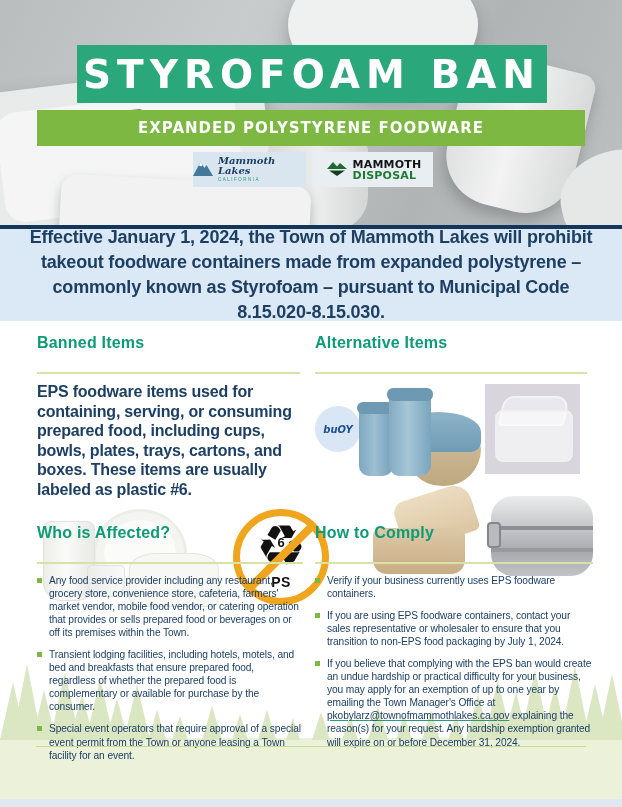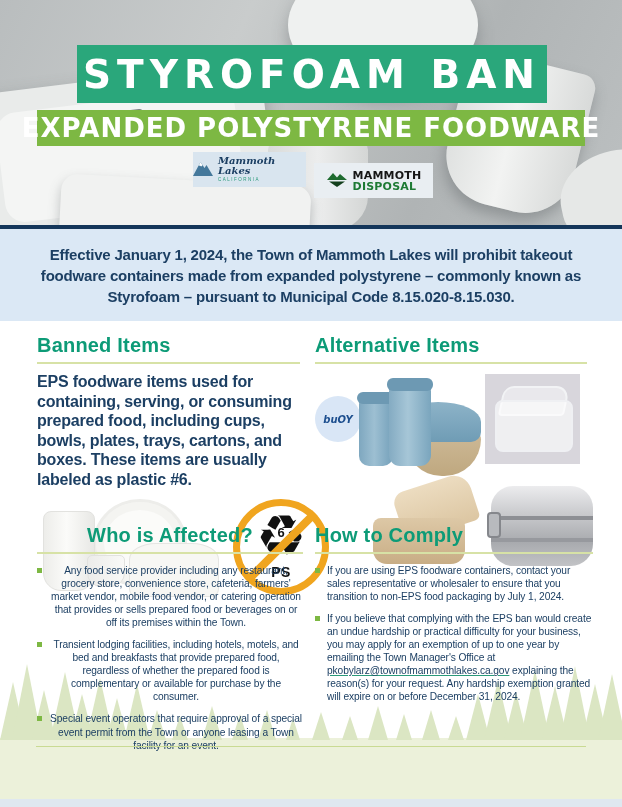--- a/index.html
+++ b/index.html
@@ -23,49 +23,49 @@
   .ph-tray2{left:60px;top:180px;width:250px;height:70px;background:#f1f2f1;border-radius:16px;transform:rotate(3deg);
             box-shadow:0 6px 12px rgba(90,95,97,.35);}
   .ph-bowl2{left:560px;top:150px;width:120px;height:90px;background:#e6e8e7;border-radius:50% 50% 40% 40%;transform:rotate(-12deg);}
 
   .hero-title-banner{position:absolute;left:77px;top:45px;width:470px;height:58px;
       display:flex;align-items:center;justify-content:center;}
   .hero-title{font-family:"DejaVu Sans", sans-serif;font-weight:bold;font-size:39px;line-height:1;
       color:#ffffff;letter-spacing:6px;white-space:nowrap;}
   .hero-sub-banner{position:absolute;left:37px;top:110px;width:548px;height:36px;
       display:flex;align-items:center;justify-content:center;}
-  .hero-sub{font-family:"DejaVu Sans", sans-serif;font-weight:bold;font-size:26px;line-height:1;
+  .hero-sub{font-family:"DejaVu Sans", sans-serif;font-weight:bold;font-size:15px;line-height:1;
       color:#ffffff;letter-spacing:1px;white-space:nowrap;}
 
   .logos{position:absolute;left:193px;top:152px;display:flex;gap:8px;}
   .logo-chip{height:35px;display:flex;align-items:center;justify-content:center;gap:5px;}
   .logo-lakes{width:113px;background:#d9e5ef;}
-  .logo-disposal{width:119px;background:#e9eef2;margin-top:11px;}
+  .logo-disposal{width:119px;background:#e9eef2;}
   .lakes-text{display:flex;flex-direction:column;line-height:1;}
   .lakes-name{font-family:"DejaVu Serif", serif;font-style:italic;font-weight:bold;font-size:10px;color:#1c3f63;}
   .lakes-region{font-size:4.5px;letter-spacing:1.5px;color:#2a9a7a;margin-top:2px;}
   .disposal-text{display:flex;flex-direction:column;line-height:1;font-family:"DejaVu Sans", sans-serif;font-weight:bold;}
   .disposal-l1{font-size:11px;color:#151515;letter-spacing:.2px;}
   .disposal-l2{font-size:11px;color:#1e7a34;letter-spacing:.2px;}
 
   
   .navy-bar{position:absolute;left:0;top:225px;width:622px;height:4px;background:#14365a;}
   .intro{position:absolute;left:0;top:229px;width:622px;height:92px;background:#dbe8f5;
          display:flex;align-items:center;justify-content:center;}
-  .intro p{margin:12px;width:565px;text-align:center;font-weight:bold;font-size:15px;line-height:1.4;
+  .intro p{margin:12px;width:565px;text-align:center;font-weight:bold;font-size:18px;line-height:1.4;
            letter-spacing:-.2px;color:#1c3f63;}
 
   
   .section{position:absolute;z-index:1;}
   .sec-banned{left:37px;top:334px;width:263px;}
   .sec-alt{left:315px;top:334px;width:272px;}
-  .sec-affected{left:37px;top:524px;width:266px;text-align:center;}
+  .sec-affected{left:37px;top:524px;width:266px;}
   .sec-comply{left:315px;top:524px;width:278px;}
-  .sec-h{margin:0;font-size:20px;font-weight:bold;color:#0d9b77;letter-spacing:.2px;
-         border-bottom:2px solid #d7e2a6;padding-bottom:5px;}
+  .sec-h{margin:0;font-size:16px;font-weight:bold;color:#0d9b77;letter-spacing:.2px;
+         border-bottom:2px solid #d7e2a6;padding-bottom:20px;}
   .banned-desc{margin:8px 0 0 0;font-weight:bold;font-size:16px;line-height:1.22;letter-spacing:-.2px;color:#1c3f63;}
 
   ul.blist{list-style:none;margin:10px 0 0 0;padding:0;}
   ul.blist li{display:flex;gap:7px;margin-bottom:9px;font-size:10.2px;line-height:1.28;letter-spacing:-.1px;color:#1c3f63;}
   .sq{flex:0 0 auto;width:5px;height:5px;background:#7db843;margin-top:4px;}
   a.elink{color:#1c3f63;text-decoration:underline;text-decoration-color:#2a9a7a;}
 
   
   .banned-art{position:relative;margin-top:14px;height:100px;}
   .sty{position:absolute;box-sizing:border-box;}
@@ -231,32 +231,36 @@
 
   <div class="section sec-affected">
     <h2 class="sec-h">Who is Affected?</h2>
     <ul class="blist">
       <li>
         <span class="sq"></span>
         <span>Any food service provider including any restaurant, grocery store, convenience store, cafeteria, farmers' market vendor, mobile food vendor, or catering operation that provides or sells prepared food or beverages on or off its premises within the Town.</span>
       </li>
       <li>
         <span class="sq"></span>
-        <span>Transient lodging facilities, including hotels, motels, and bed and breakfasts that provide prepared food, regardless of whether the prepared food is complementary or available for purchase by the consumer.</span>
+        <span>Transient lodging facilities, including hotels, motels, and bed and breakfasts that ensure prepared food, regardless of whether the prepared food is complementary or available for purchase by the consumer.</span>
       </li>
       <li>
         <span class="sq"></span>
         <span>Special event operators that require approval of a special event permit from the Town or anyone leasing a Town facility for an event.</span>
       </li>
     </ul>
   </div>
 
   <div class="section sec-comply">
     <h2 class="sec-h">How to Comply</h2>
     <ul class="blist">
+      <li>
+        <span class="sq"></span>
+        <span>Verify if your business currently uses EPS foodware containers.</span>
+      </li>
       <li>
         <span class="sq"></span>
         <span>If you are using EPS foodware containers, contact your sales representative or wholesaler to ensure that you transition to non-EPS food packaging by July 1, 2024.</span>
       </li>
       <li>
         <span class="sq"></span>
         <span><span>If you believe that complying with the EPS ban would create an undue hardship or practical difficulty for your business, you may apply for an exemption of up to one year by emailing the Town Manager's Office at </span><a class="elink" href="#">pkobylarz@townofmammothlakes.ca.gov</a><span> explaining the reason(s) for your request. Any hardship exemption granted will expire on or before December 31, 2024.</span></span>
       </li>
     </ul>
   </div>

